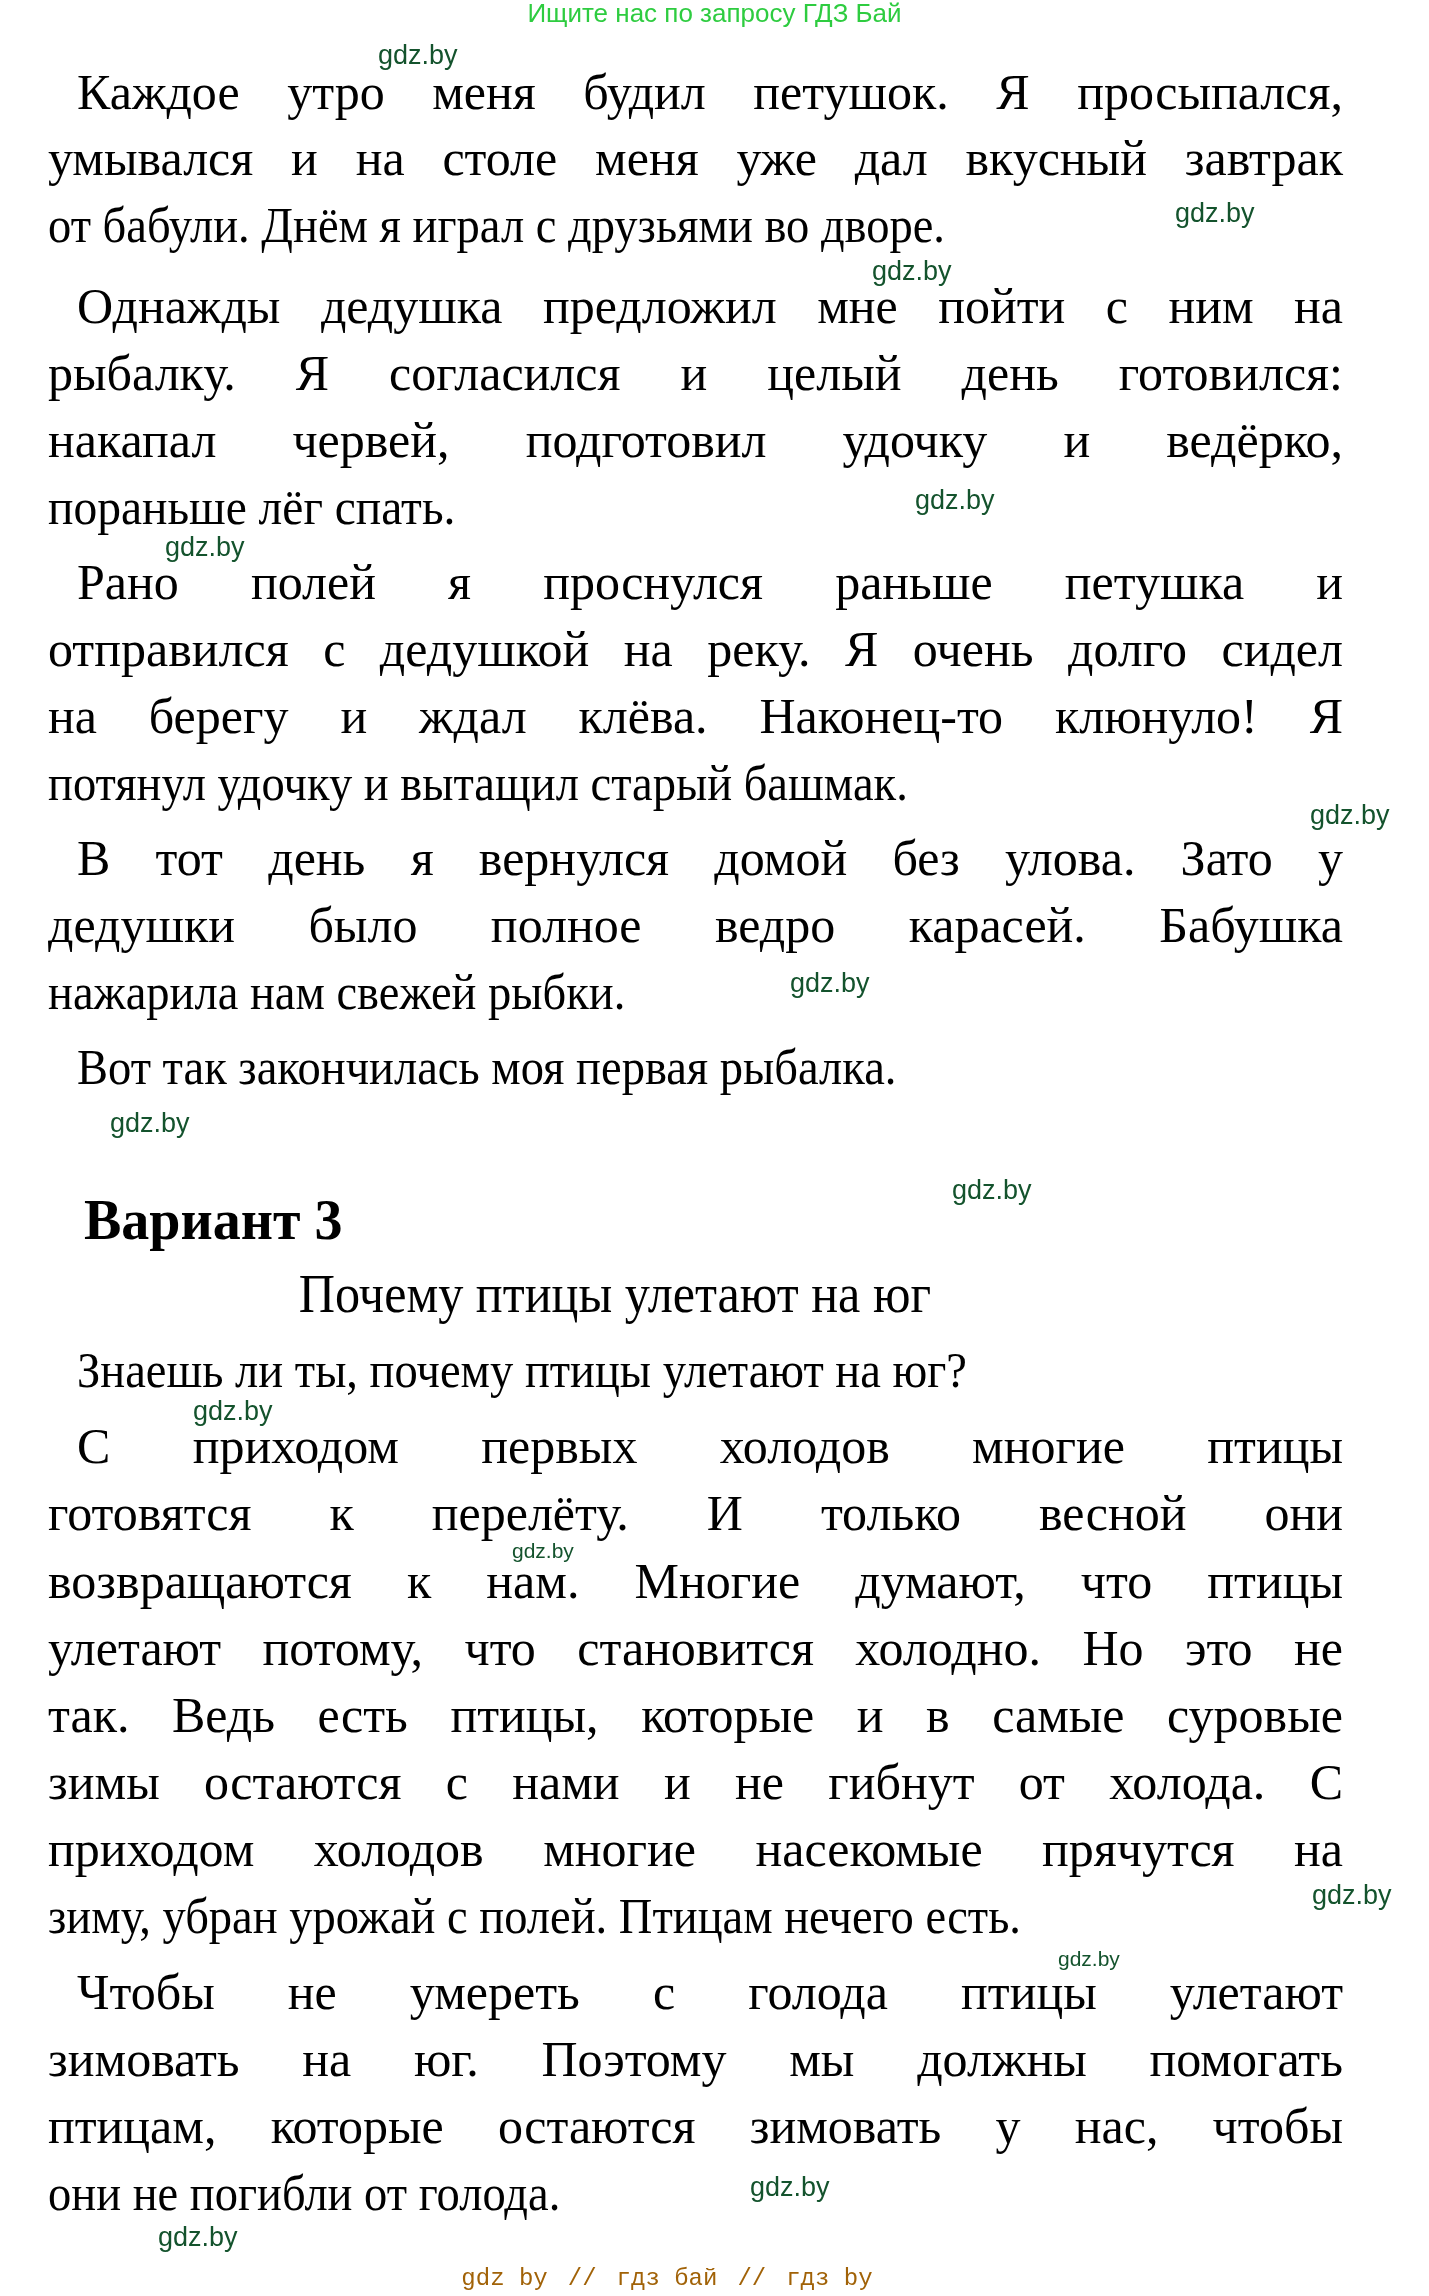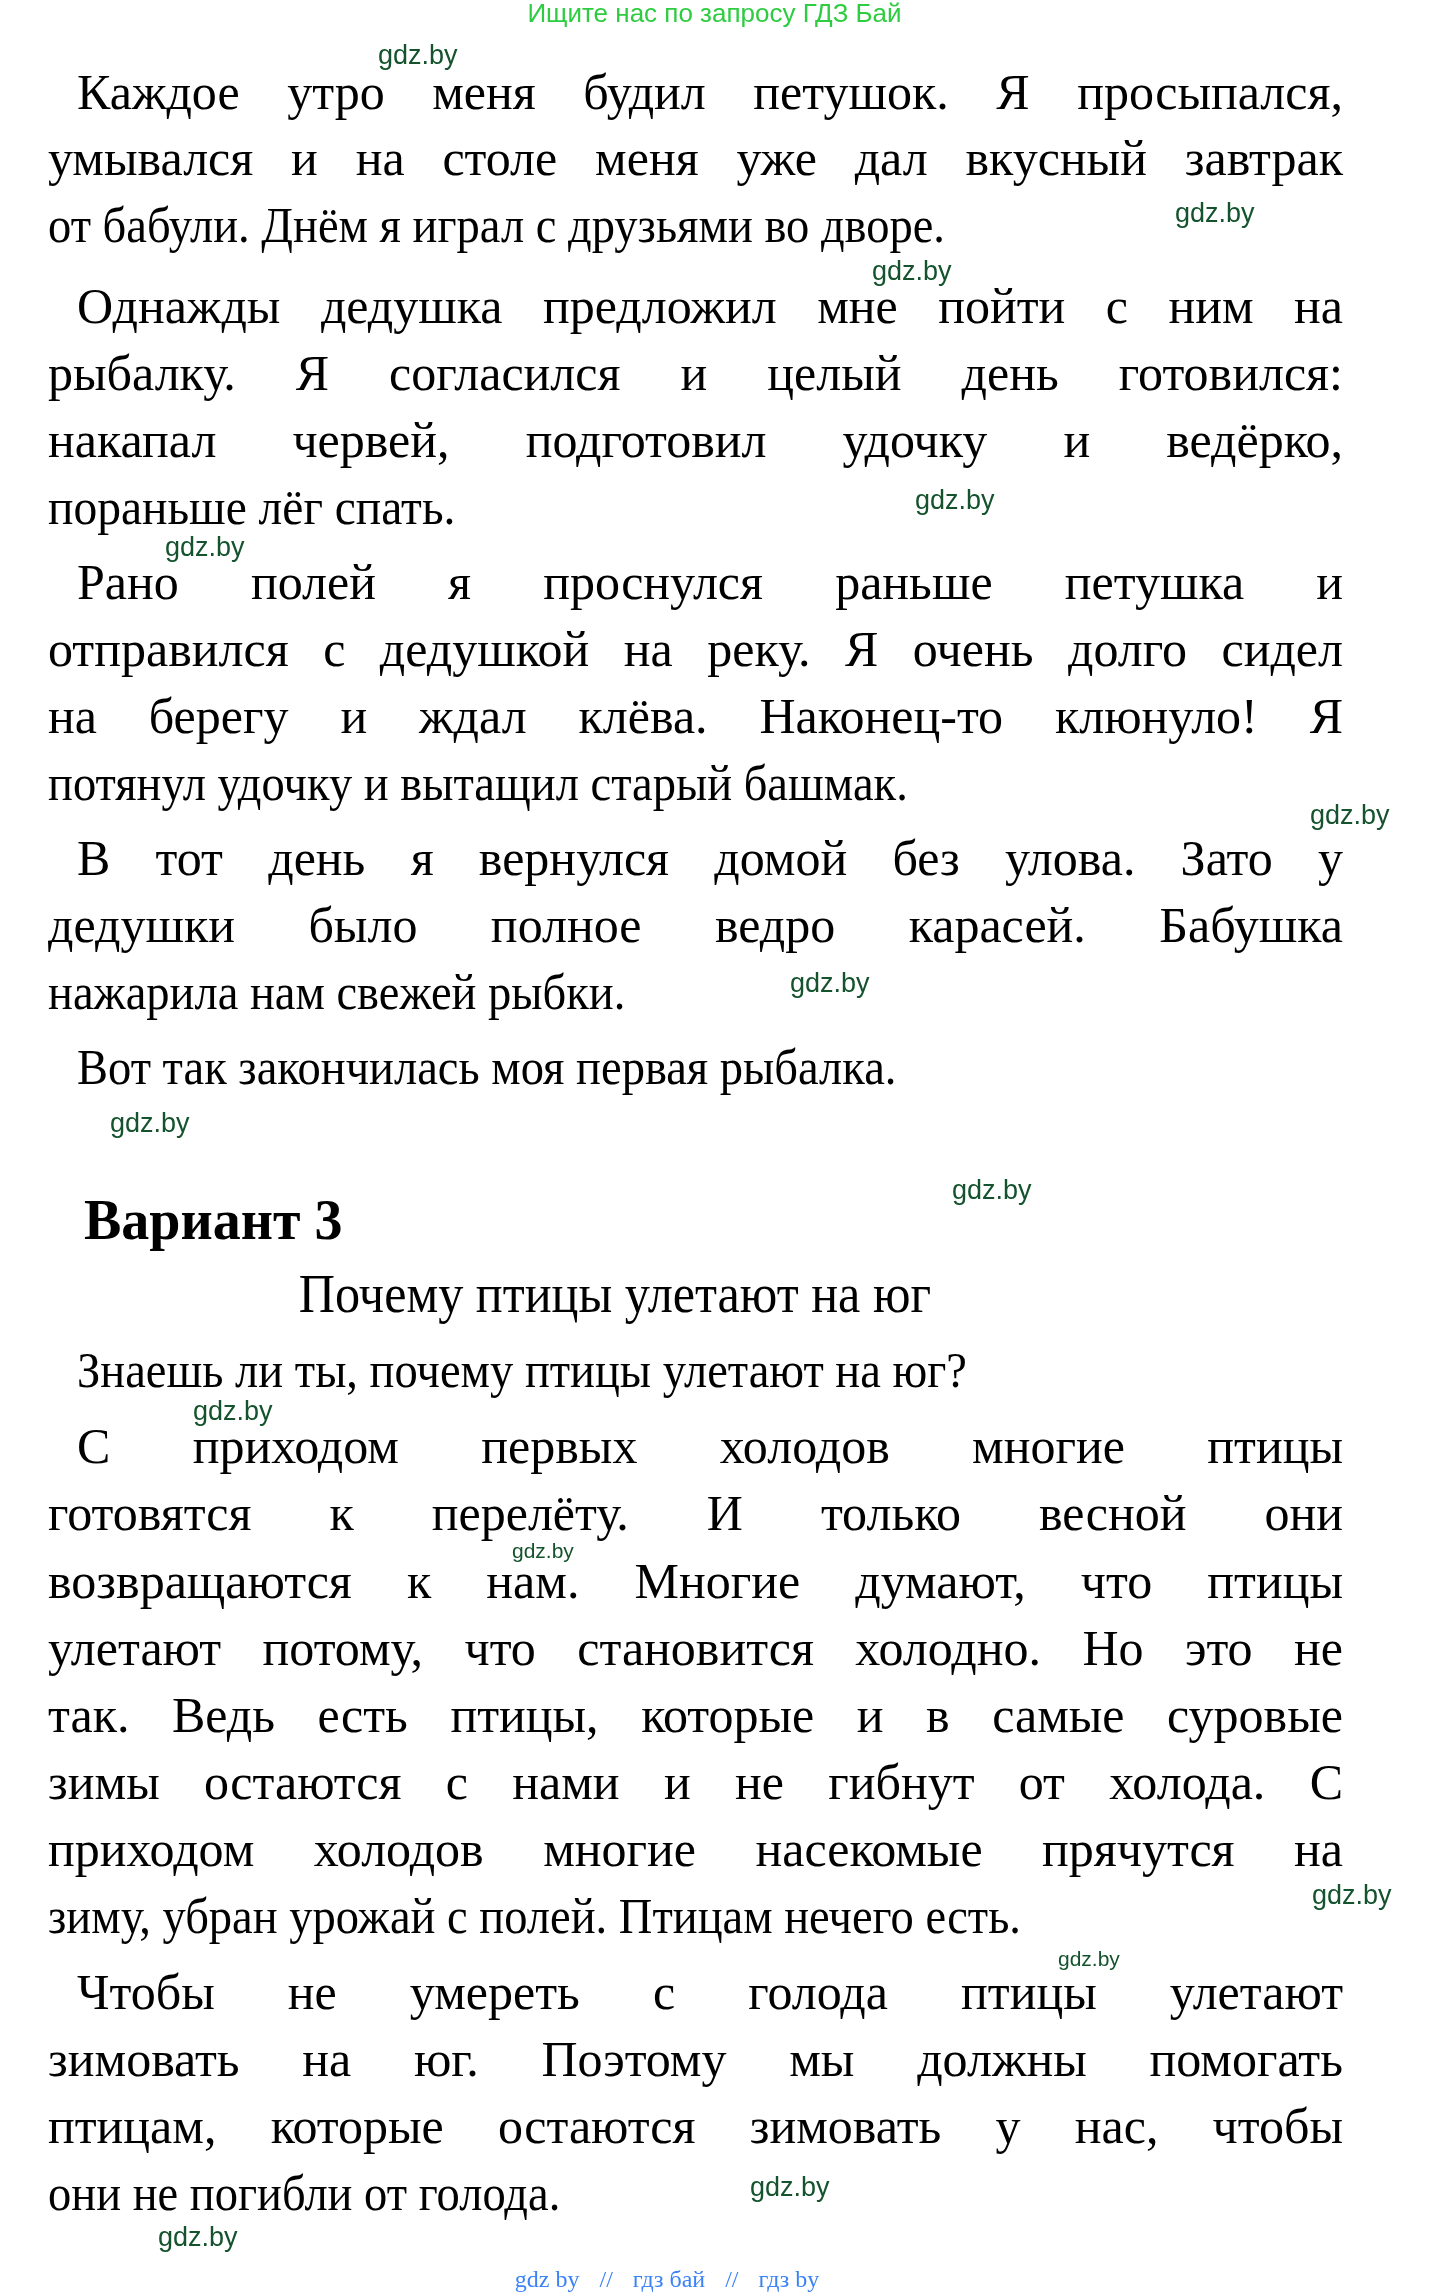--- a/index.html
+++ b/index.html
@@ -1,22 +1,22 @@
 <!DOCTYPE html>
 <html><head>
 <meta charset="utf-8">
 <style>
   html, body { margin: 0; padding: 0; background: #ffffff; }
   body { width: 1429px; height: 2296px; position: relative; overflow: hidden; }
   .hdr { position: absolute; top: 0; left: 0; width: 1429px; text-align: center;
          font-family: "Liberation Sans", sans-serif; font-size: 26px; line-height: 26px;
          color: #2ecc40; }
   .ftr { position: absolute; top: 2264px; left: 0; width: 1334px; text-align: center;
-         font-family: Liberation Serif, serif; font-size: 24px; line-height: 30px;
-         color: #3b82f6; padding-left: 0; }
+         font-family: Liberation Mono, monospace; font-size: 24px; line-height: 30px;
+         color: #a16207; padding-left: 0; }
   .ftr span { margin: 0 10px; }
   .ln { position: absolute; left: 48px; width: 1295px; font-family: "Liberation Serif", serif;
         font-size: 50px; line-height: 60px; color: #000; white-space: nowrap; }
   .j { text-align: justify; text-align-last: justify; white-space: normal; }
   .ind { left: 77px; width: 1266px; }
   .wm { position: absolute; font-family: "Liberation Sans", sans-serif; font-size: 27px;
         line-height: 30px; color: #14532d; }
   .h3 { position: absolute; left: 48px; font-family: "Liberation Serif", serif; font-weight: bold;
         font-size: 56px; line-height: 60px; color: #000; margin-left: 36px; }
   .title { position: absolute; left: 0; width: 1229px; text-align: center;

